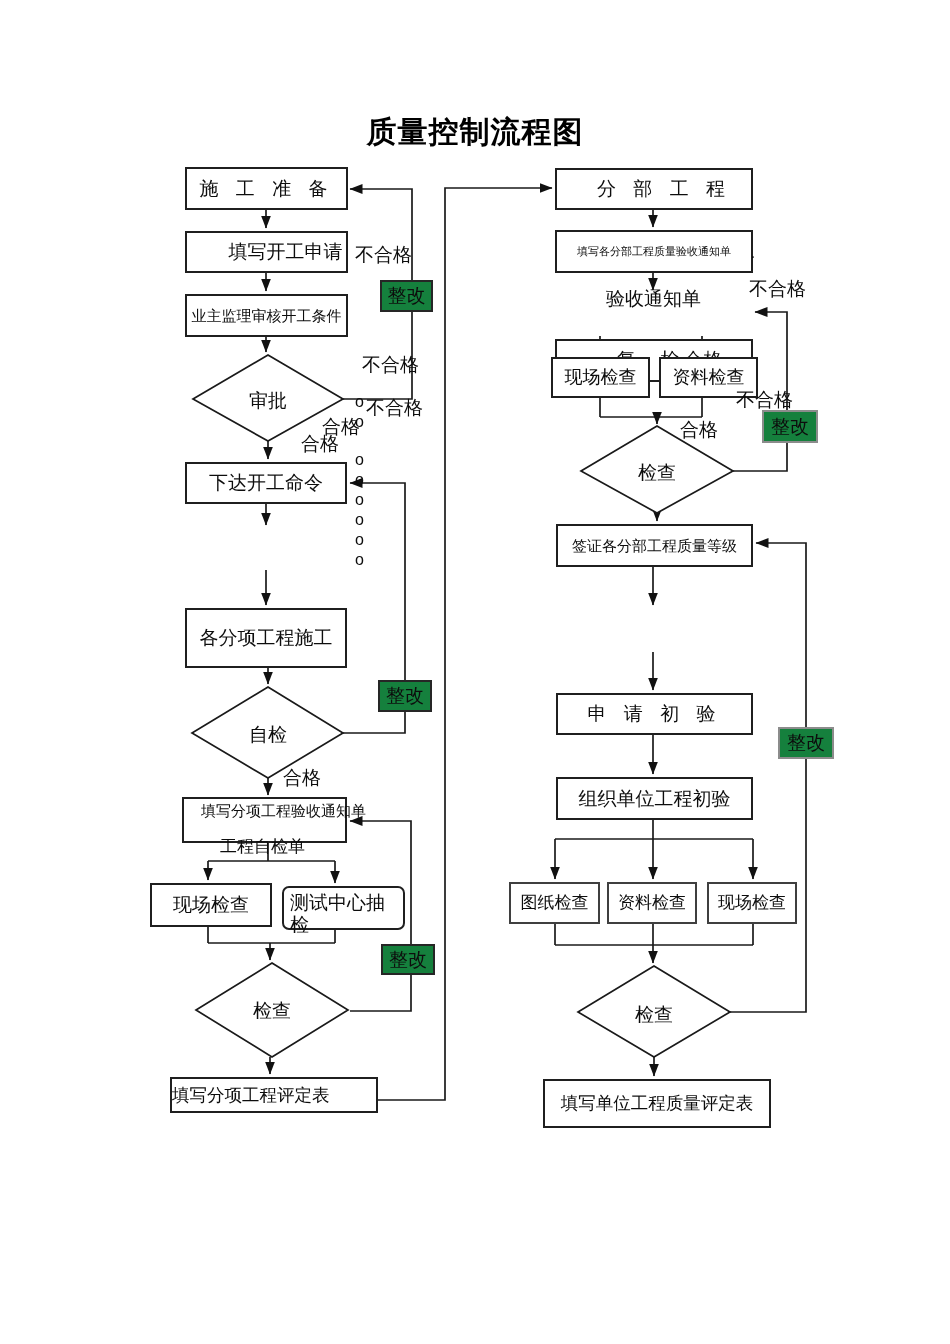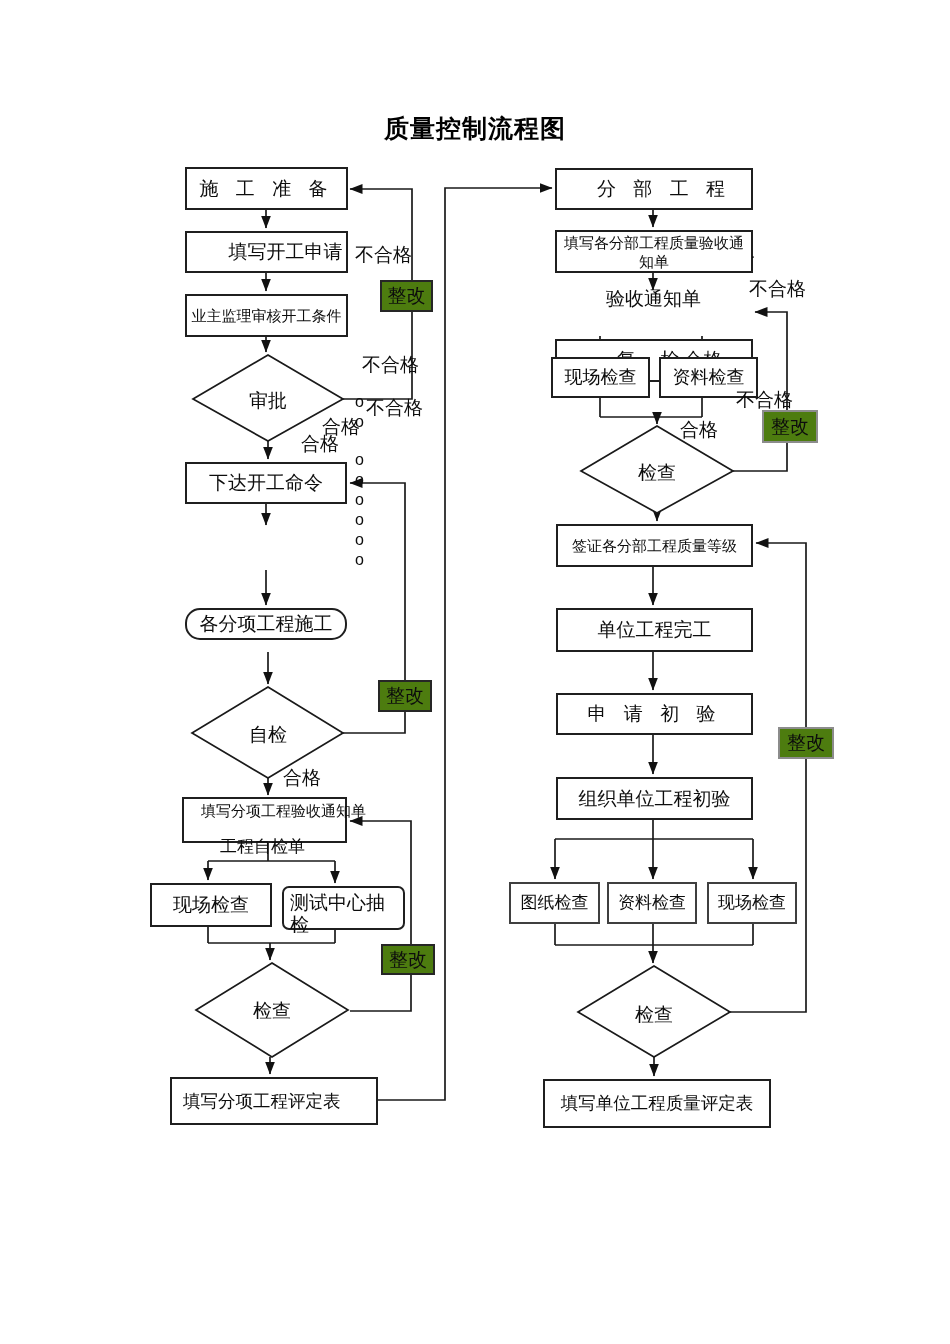--- a/index.html
+++ b/index.html
@@ -1,33 +1,33 @@
 <!DOCTYPE html>
 <html><head>
 <meta charset="utf-8">
 <style>
   html,body{margin:0;padding:0;background:#ffffff;}
   .page{position:relative;width:950px;height:1344px;background:#ffffff;overflow:hidden;
         font-family:"Liberation Sans","DejaVu Sans",sans-serif;color:#111;}
   .title{position:absolute;left:0;top:112px;width:950px;text-align:center;
-         font-size:25px;font-weight:bold;letter-spacing:1px;color:#000;}
+         font-size:30px;font-weight:bold;letter-spacing:1px;color:#000;}
   svg.connectors{position:absolute;left:0;top:0;z-index:1;}
   .node{position:absolute;z-index:2;background:#fff;border:2px solid #1f1f1f;
         display:flex;align-items:center;justify-content:center;text-align:center;
         font-size:19px;line-height:1.15;box-sizing:border-box;color:#0d0d0d;}
   .node.gray{border-color:#3f3f3f;}
-  .zg{position:absolute;z-index:2;background:#4d7c0f;border:2px solid #262626;
+  .zg{position:absolute;z-index:2;background:#15803d;border:2px solid #262626;
       display:flex;align-items:center;justify-content:center;
       font-size:19px;box-sizing:border-box;color:#0d0d0d;}
   .zg.light{border-color:#8c8c8c;}
   .dlabel{position:absolute;z-index:3;width:60px;text-align:center;font-size:19px;color:#0d0d0d;}
   .flabel{position:absolute;z-index:3;font-size:19px;white-space:nowrap;color:#0d0d0d;}
   .oc{position:absolute;z-index:3;font-size:16px;color:#0d0d0d;line-height:16px;}
   .small{font-size:15px;}
-  .tiny{font-size:15px;line-height:19px;}
+  .tiny{font-size:11px;line-height:19px;}
   .nowrap{white-space:nowrap;padding-left:16px;}
   .sp-wide{letter-spacing:6px;}
   .leftalign{justify-content:flex-start;text-align:left;}
   .topalign{align-items:flex-start;border-radius:7px;}
   .rel{position:relative;}
   .overlap-bottom{position:absolute;left:36px;top:38px;font-size:17px;white-space:nowrap;z-index:3;}
   .recheck-line{position:absolute;left:60px;top:8px;font-size:19px;white-space:nowrap;}
 </style>
 </head>
 <body>
@@ -111,48 +111,47 @@
 
   <div class="node sp-wide" style="left:185px;top:167px;width:163px;height:43px;">施 工 准 备</div>
 
   <div class="node" style="left:185px;top:231px;width:163px;height:42px;padding-left:38px;">填写开工申请</div>
 
   <div class="node small" style="left:185px;top:294px;width:163px;height:43px;">业主监理审核开工条件</div>
 
   <div class="node" style="left:185px;top:462px;width:162px;height:42px;">下达开工命令</div>
 
 
-  <div class="node" style="left:185px;top:608px;width:162px;height:32px;border-radius:15px;">各分项工程施工</div>
+  <div class="node" style="left:185px;top:608px;width:162px;height:60px;">各分项工程施工</div>
 
   <div class="node rel" style="left:182px;top:797px;width:165px;height:46px;">
     <span class="nowrap small" style="position:absolute;left:1px;top:3px;">填写分项工程验收通知单</span>
     <span class="overlap-bottom">工程自检单</span>
   </div>
 
   <div class="node" style="left:150px;top:883px;width:122px;height:44px;">现场检查</div>
 
   <div class="node leftalign topalign" style="left:282px;top:886px;width:123px;height:44px;padding:4px 6px;">测试中心抽检</div>
 
-  <div class="node leftalign" style="left:170px;top:1077px;width:208px;height:48px;padding-left:11px;font-size:17.5px;">填写分项工程评定表</div>
+  <div class="node leftalign" style="left:170px;top:1077px;width:208px;height:36px;font-size:17.5px;">填写分项工程评定表</div>
 
   <div class="node sp-wide" style="left:555px;top:168px;width:198px;height:42px;padding-left:20px;">分 部 工 程</div>
 
   <div class="node tiny" style="left:555px;top:230px;width:198px;height:43px;padding:0 2px;">填写各分部工程质量验收通知单</div>
 
   <div class="node rel" style="left:555px;top:293px;width:198px;height:43px;">
     <span class="recheck-line">复　 检 合格</span>
   </div>
 
   <div class="node" style="left:551px;top:357px;width:99px;height:41px;font-size:18px;">现场检查</div>
 
   <div class="node" style="left:659px;top:357px;width:99px;height:41px;font-size:18px;">资料检查</div>
 
   <div class="node small" style="left:556px;top:524px;width:197px;height:43px;">签证各分部工程质量等级</div>
 
-  <div class="node" style="left:556px;top:608px;width:197px;height:44px;">单位工程完工</div>
 
   <div class="node sp-wide" style="left:556px;top:693px;width:197px;height:42px;">申 请 初 验</div>
 
   <div class="node" style="left:556px;top:777px;width:197px;height:43px;">组织单位工程初验</div>
 
   <div class="node gray" style="left:509px;top:882px;width:91px;height:42px;font-size:17px;">图纸检查</div>
 
   <div class="node gray" style="left:607px;top:882px;width:90px;height:42px;font-size:17px;">资料检查</div>
 
   <div class="node gray" style="left:707px;top:882px;width:90px;height:42px;font-size:17px;">现场检查</div>

